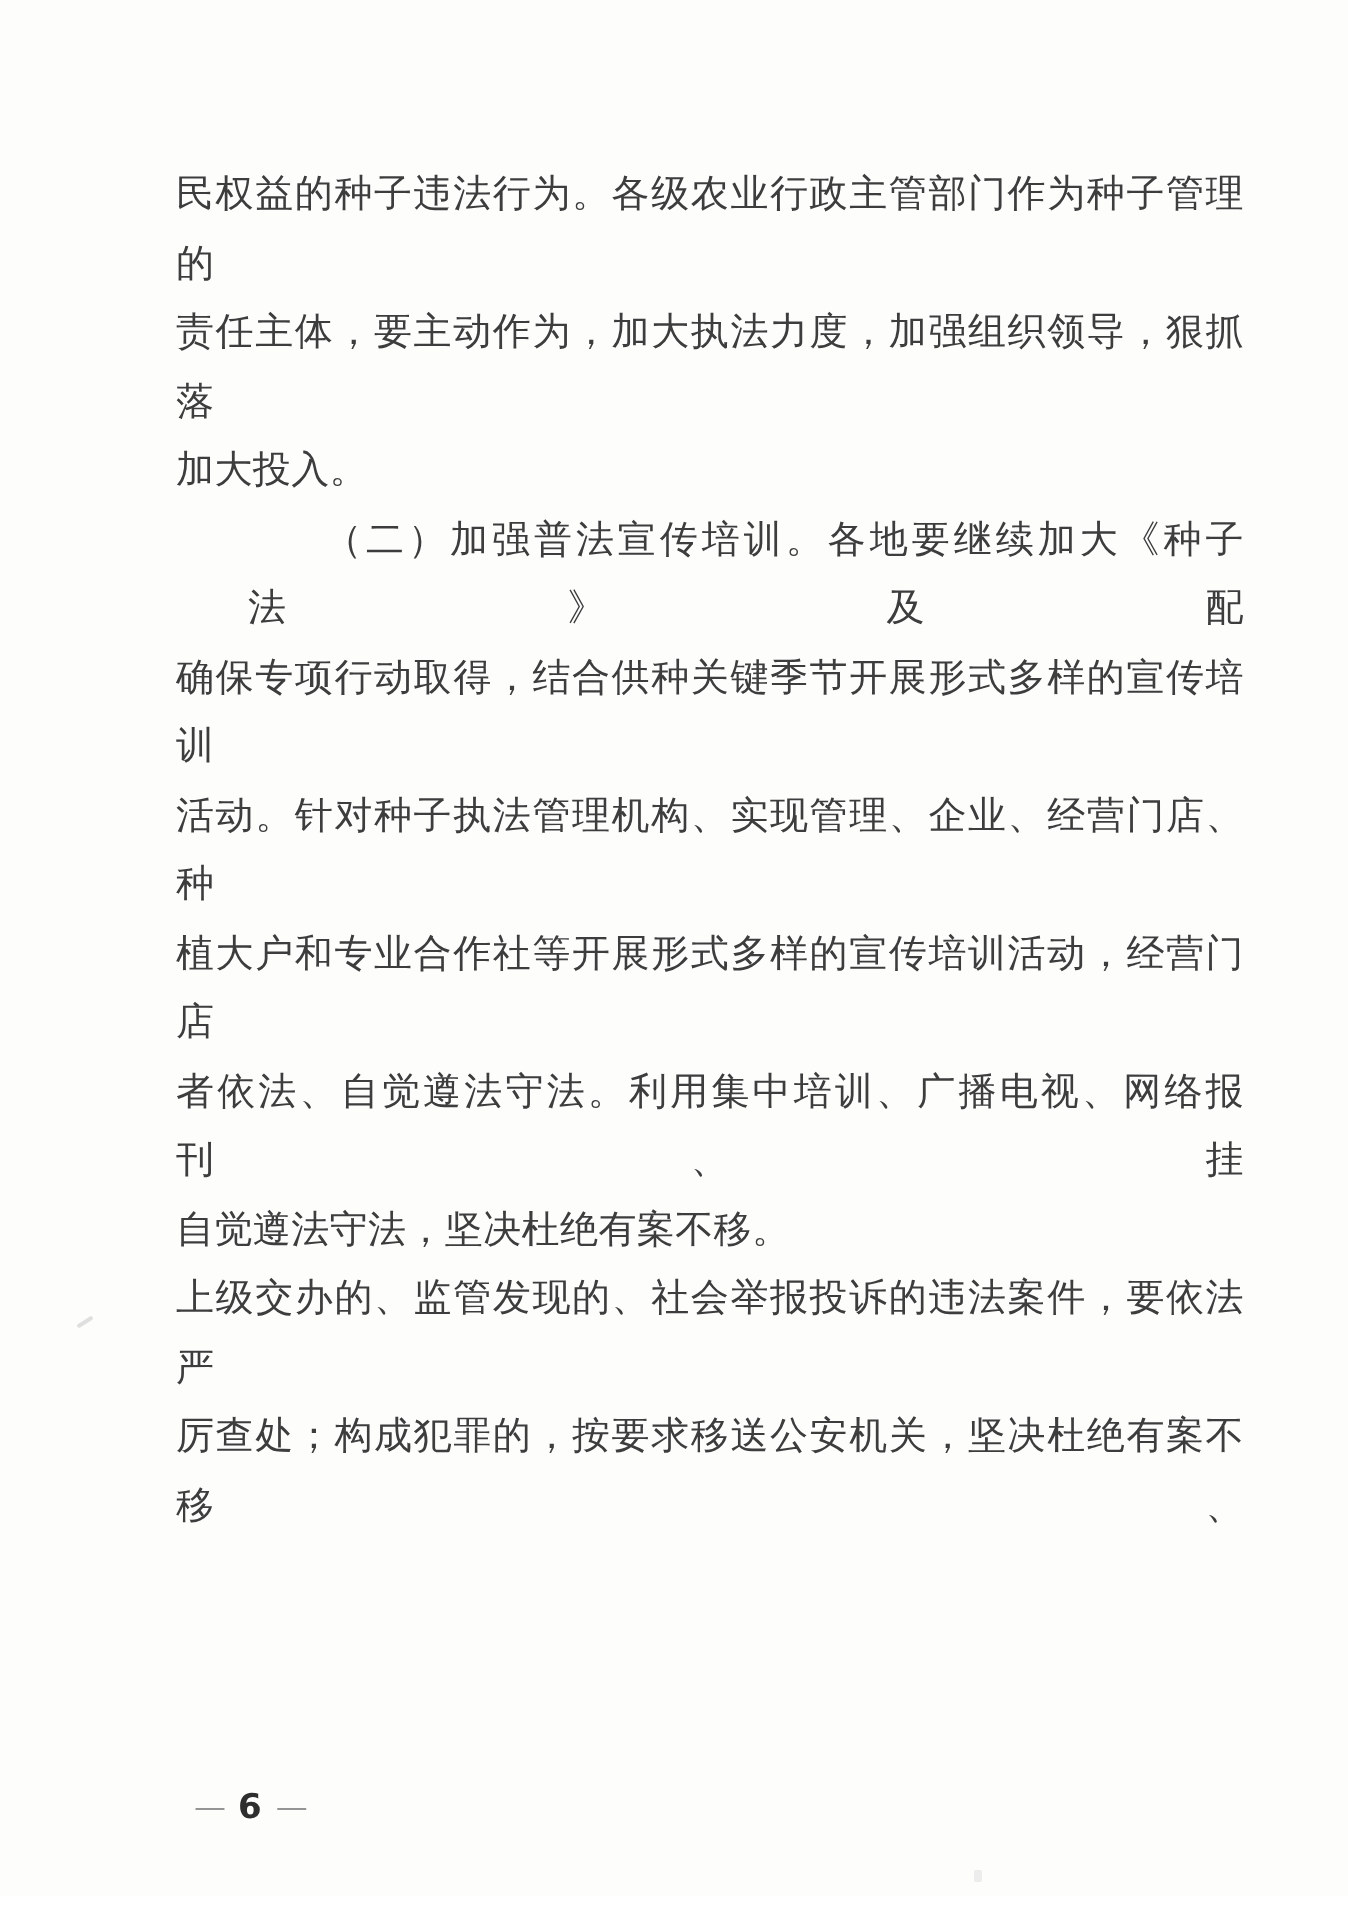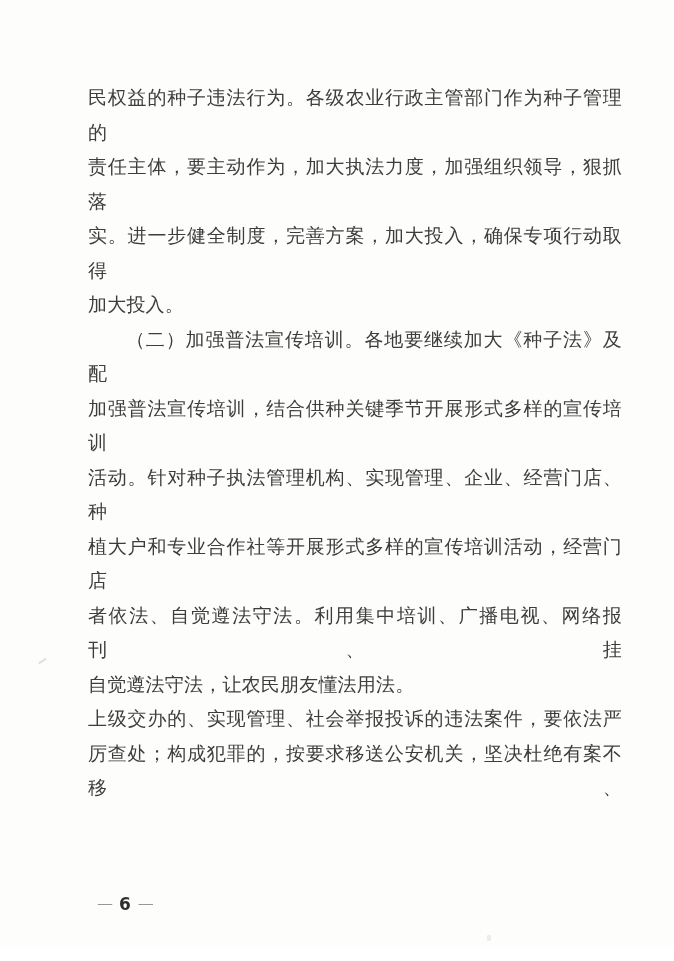--- a/index.html
+++ b/index.html
@@ -31,20 +31,21 @@
     text-align-last: justify;
     text-justify: inter-character;
     white-space: normal;
     letter-spacing: 0.2px;
   }
   .line.endline {
     text-align-last: left;
   }
   .line.indent {
     text-indent: 2em;
+    margin-left: 36px;
   }
   .footer {
     position: absolute;
     left: 97px;
     top: 892px;
     height: 24px;
     display: flex;
     align-items: center;
     gap: 7px;
     font-family: "DejaVu Sans", "Liberation Sans", sans-serif;
@@ -86,35 +87,34 @@
 </head>
 <body>
 
 <div class="page">
 
   <div class="textblock">
 
     <div class="para">
       <div class="line">民权益的种子违法行为。各级农业行政主管部门作为种子管理的</div>
       <div class="line">责任主体，要主动作为，加大执法力度，加强组织领导，狠抓落</div>
-      <div class="line">实。进一步健全制度，完善方案，加大投入，确保专项行动取得</div>
       <div class="line endline">加大投入。</div>
     </div>
 
     <div class="para">
       <div class="line indent">（二）加强普法宣传培训。各地要继续加大《种子法》及配</div>
-      <div class="line">加强普法宣传培训，结合供种关键季节开展形式多样的宣传培训</div>
+      <div class="line">确保专项行动取得，结合供种关键季节开展形式多样的宣传培训</div>
       <div class="line">活动。针对种子执法管理机构、实现管理、企业、经营门店、种</div>
       <div class="line">植大户和专业合作社等开展形式多样的宣传培训活动，经营门店</div>
       <div class="line">者依法、自觉遵法守法。利用集中培训、广播电视、网络报刊、挂</div>
-      <div class="line endline">自觉遵法守法，让农民朋友懂法用法。</div>
+      <div class="line endline">自觉遵法守法，坚决杜绝有案不移。</div>
     </div>
 
     <div class="para">
-      <div class="line">上级交办的、实现管理、社会举报投诉的违法案件，要依法严</div>
+      <div class="line">上级交办的、监管发现的、社会举报投诉的违法案件，要依法严</div>
       <div class="line">厉查处；构成犯罪的，按要求移送公安机关，坚决杜绝有案不移、</div>
 
     </div>
 
   </div>
 
   <div class="footer">
     <span class="dash">—</span>
     <span class="pagenum">6</span>
     <span class="dash">—</span>

